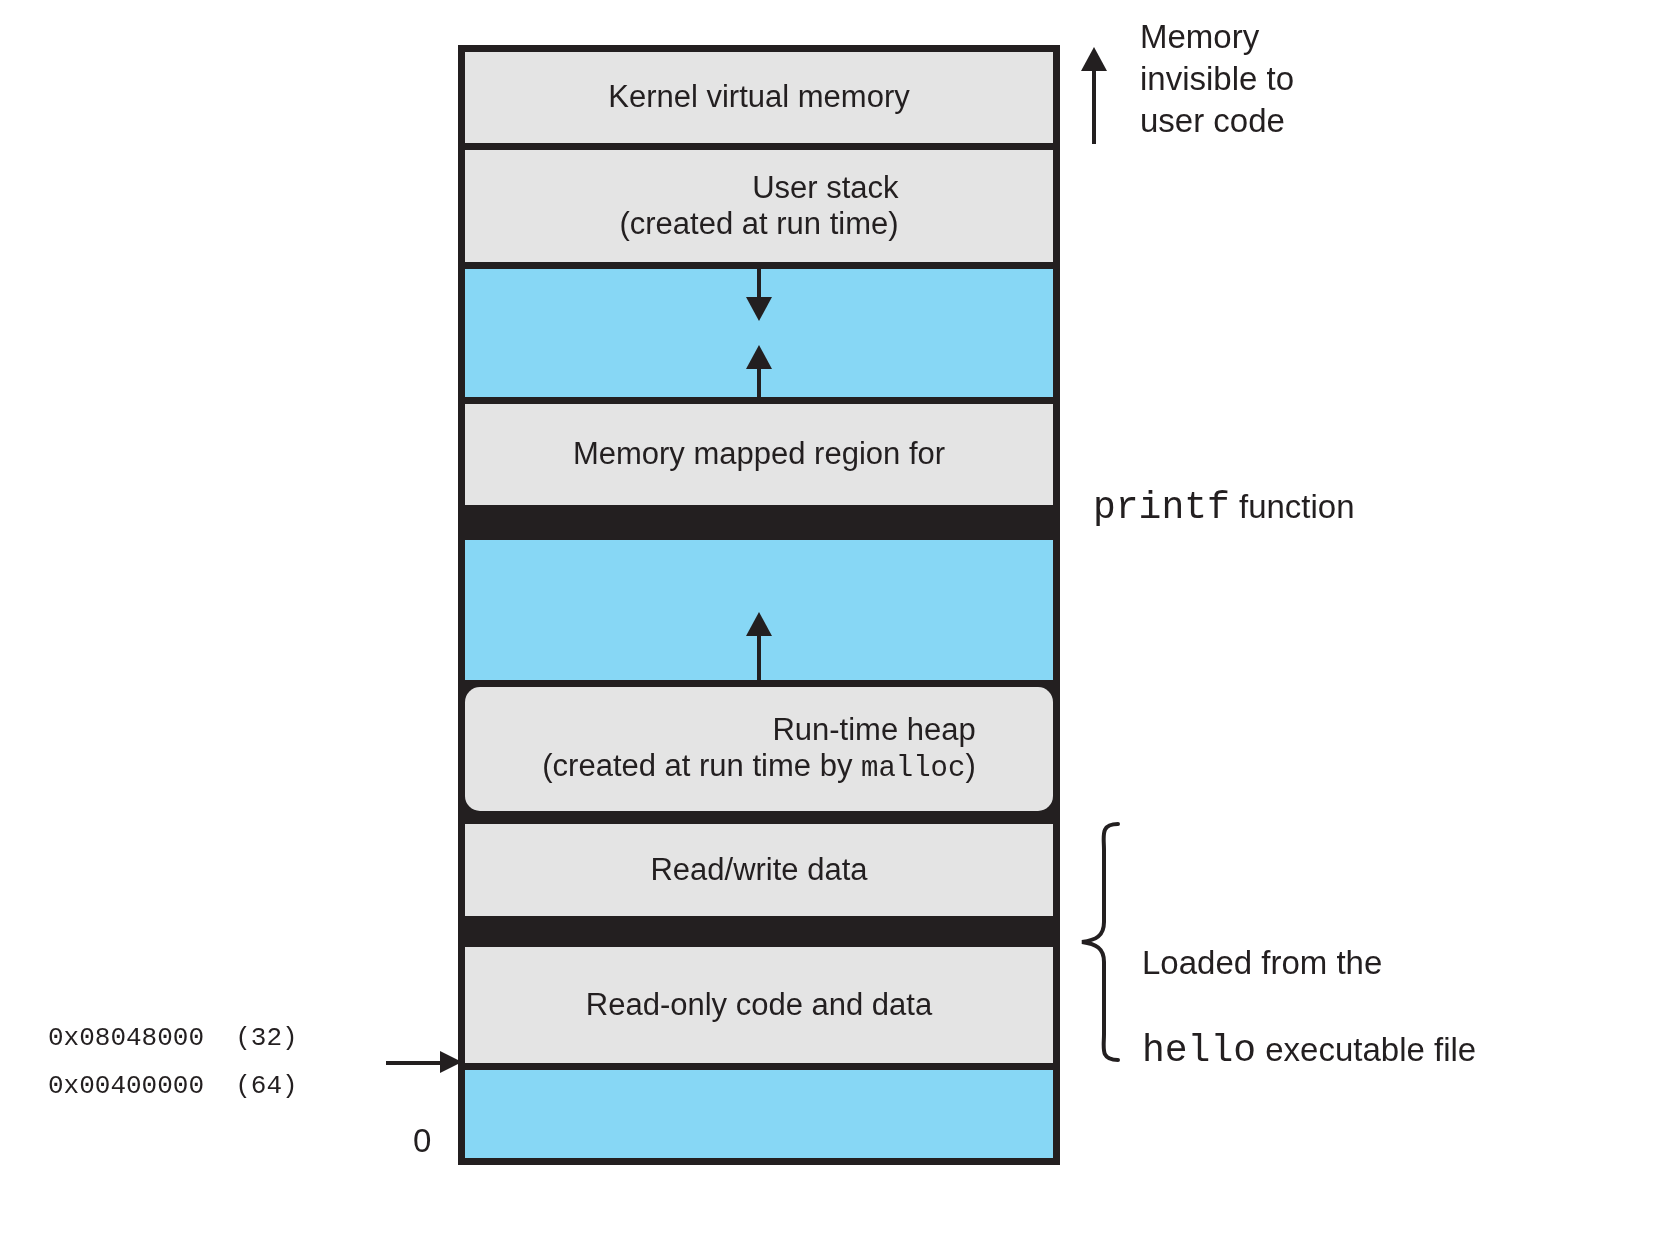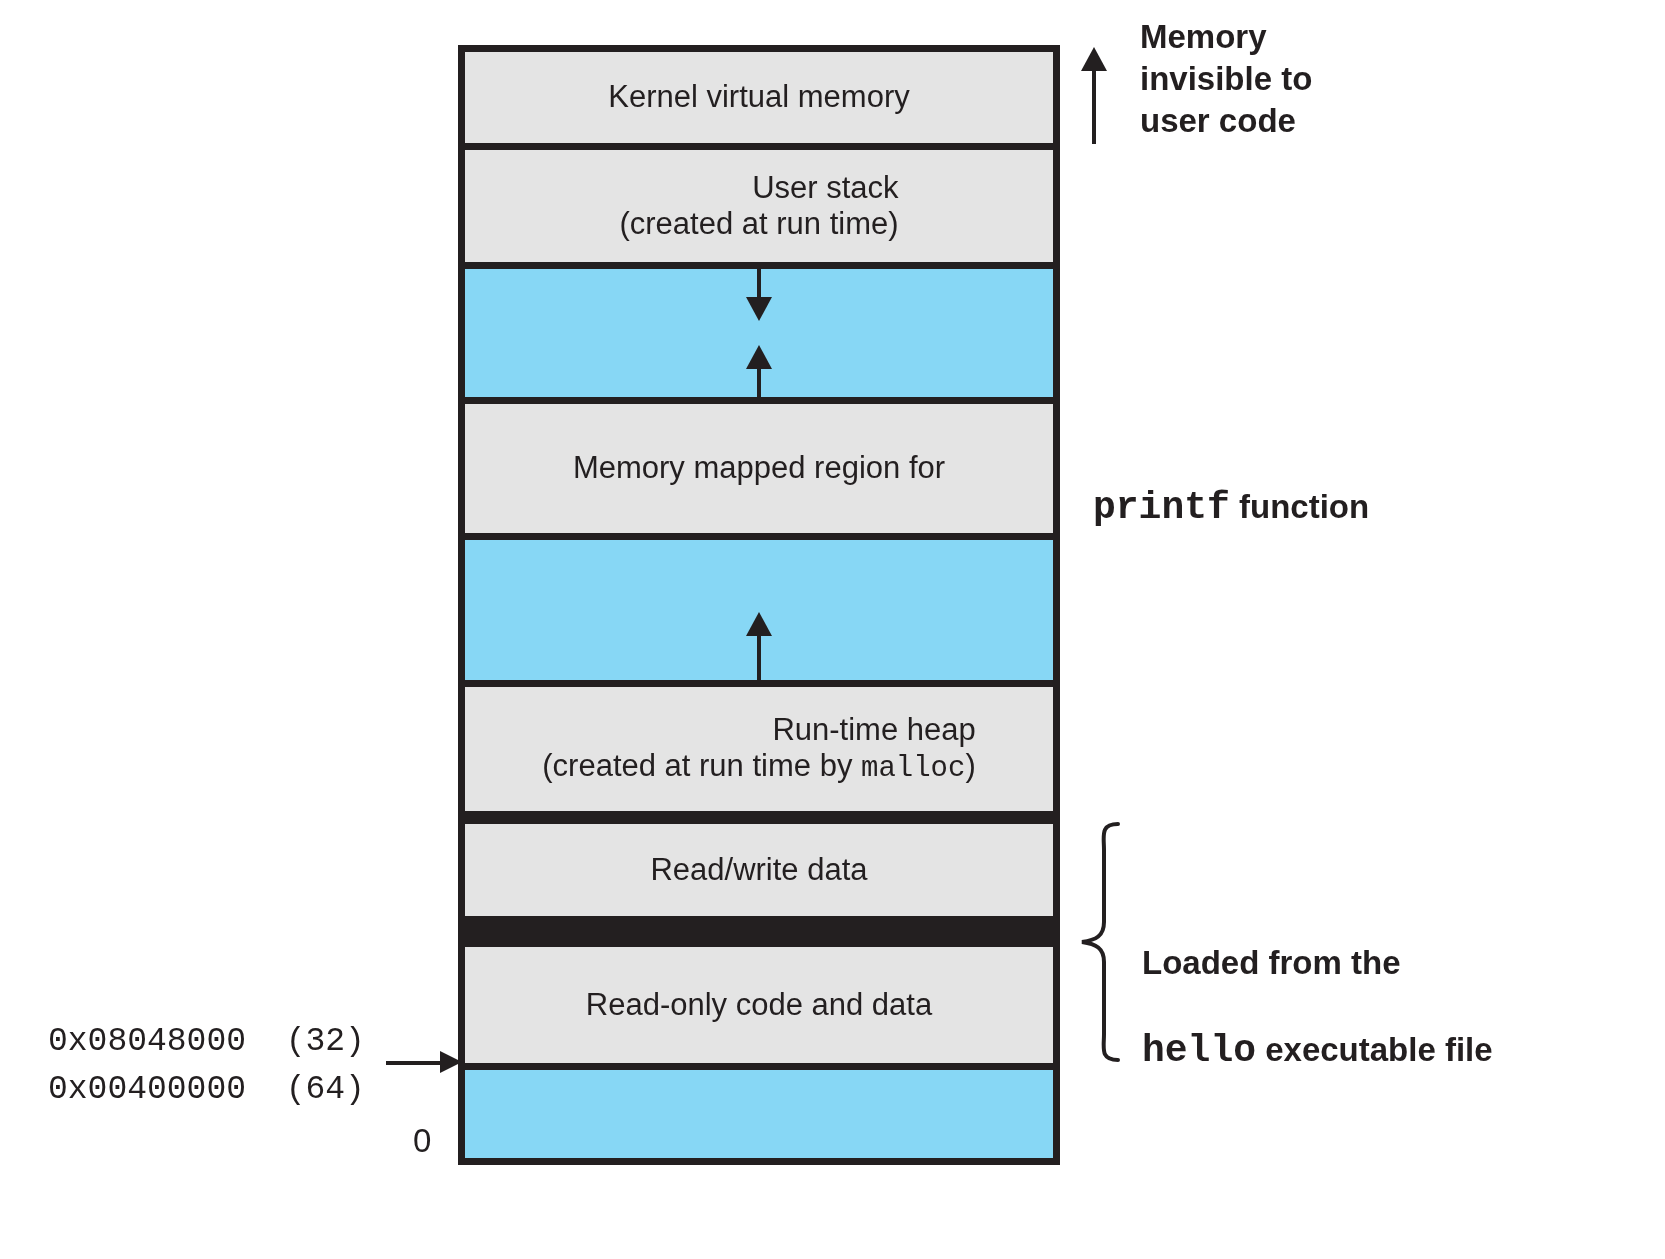--- a/index.html
+++ b/index.html
@@ -24,31 +24,31 @@
   .vline{position:absolute;background:#231f20;width:4px;}
   .head-down{position:absolute;width:0;height:0;
              border-left:13px solid transparent;border-right:13px solid transparent;
              border-top:24px solid #231f20;}
   .head-up{position:absolute;width:0;height:0;
            border-left:13px solid transparent;border-right:13px solid transparent;
            border-bottom:24px solid #231f20;}
 
   
   .note{position:absolute;font-size:33px;line-height:1.28;color:#231f20;
-        font-family:"Liberation Sans",sans-serif;white-space:pre-line;font-weight:bold;}
+        font-family:"Liberation Sans",sans-serif;white-space:pre-line;}
   .note .mono{font-family:"Liberation Mono",monospace;font-size:38px;}
 
   #invisible-arrow-line{position:absolute;left:1092px;top:68px;width:4px;height:76px;background:#231f20;}
   #invisible-arrow-head{position:absolute;left:1081px;top:47px;width:0;height:0;
         border-left:13px solid transparent;border-right:13px solid transparent;
         border-bottom:24px solid #231f20;}
 
   
   .addr{position:absolute;font-family:"Liberation Mono",monospace;
-        font-size:33px;color:#231f20;letter-spacing:0px;white-space:pre;}
+        font-size:26px;color:#231f20;letter-spacing:0px;white-space:pre;}
 
   #addr-arrow-line{position:absolute;left:386px;top:1061px;width:58px;height:4px;background:#231f20;}
   #addr-arrow-head{position:absolute;left:440px;top:1051px;width:0;height:0;
         border-top:11px solid transparent;border-bottom:11px solid transparent;
         border-left:22px solid #231f20;}
 
   #zero-label{position:absolute;left:413px;top:1122px;font-family:"Liberation Sans",sans-serif;
               font-size:33px;color:#231f20;}
 
   
@@ -77,34 +77,34 @@
     <div class="vline" style="left:0;top:210px;width:588px;height:7px;background:#231f20;"></div>
 
     <div class="seg blue" style="top:217px;height:128px;">
       <div class="vline" style="left:292px;top:0px;height:32px;"></div>
       <div class="head-down" style="left:281px;top:28px;"></div>
       <div class="head-up" style="left:281px;top:76px;"></div>
       <div class="vline" style="left:292px;top:96px;height:34px;"></div>
     </div>
     <div class="vline" style="left:0;top:345px;width:588px;height:7px;background:#231f20;"></div>
 
-    <div class="seg gray" style="top:352px;height:129px;">
+    <div class="seg gray" style="top:352px;height:101px;">
       <div class="txt">
         <div>Memory mapped region for</div>
       </div>
     </div>
     <div class="vline" style="left:0;top:481px;width:588px;height:7px;background:#231f20;"></div>
 
     <div class="seg blue" style="top:488px;height:140px;">
       <div class="head-up" style="left:281px;top:72px;"></div>
       <div class="vline" style="left:292px;top:92px;height:48px;"></div>
     </div>
     <div class="vline" style="left:0;top:628px;width:588px;height:7px;background:#231f20;"></div>
 
-    <div class="seg gray" style="top:635px;height:124px;">
+    <div class="seg gray" style="top:635px;height:124px;border-radius:15px;">
       <div class="txt">
         <div>Run-time heap</div>
         <div>
           <span>(created at run time by </span><span class="mono">malloc</span><span>)</span>
         </div>
       </div>
     </div>
     <div class="vline" style="left:0;top:765px;width:588px;height:7px;background:#231f20;"></div>
 
     <div class="seg gray" style="top:772px;height:92px;">

